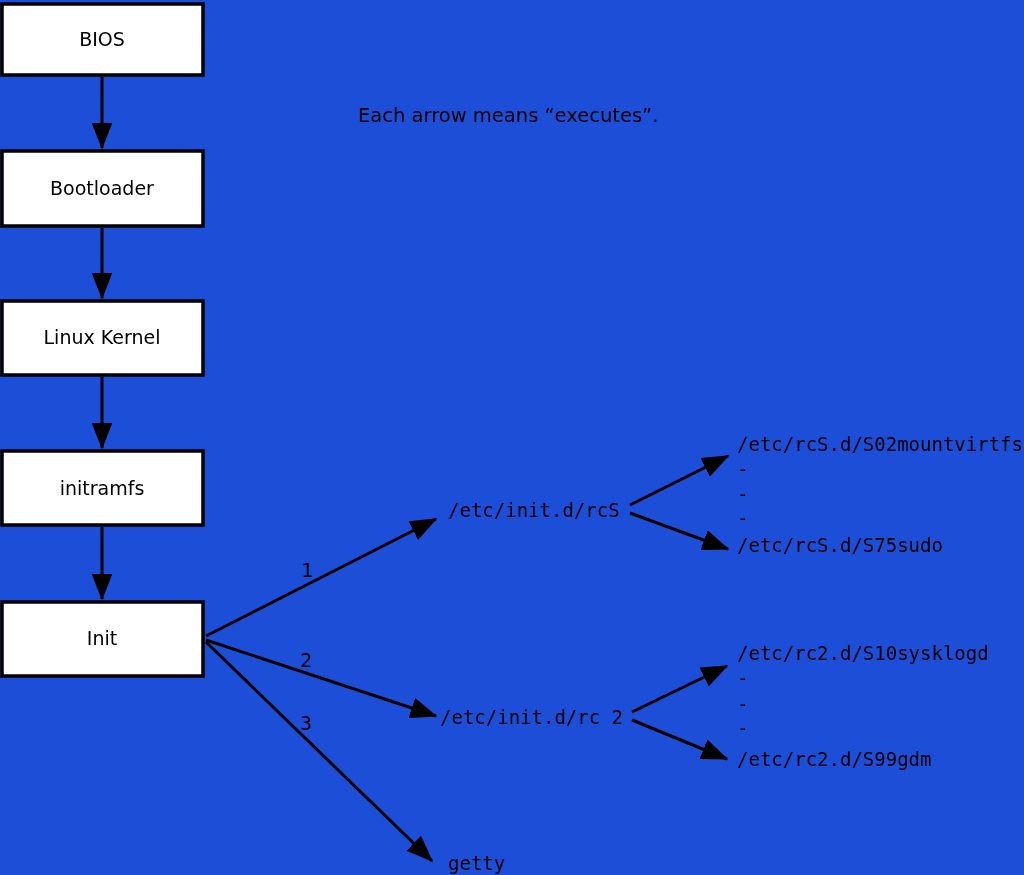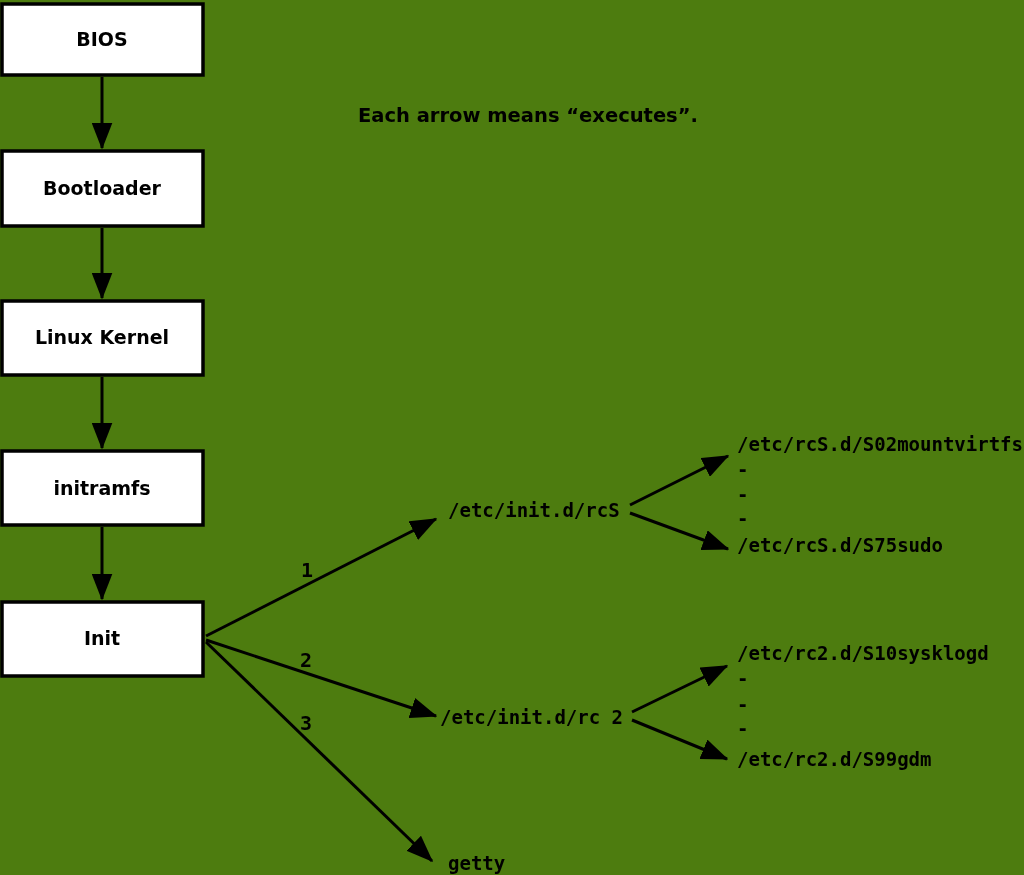--- a/index.html
+++ b/index.html
@@ -4,23 +4,22 @@
 <style>
   html, body {
     margin: 0;
     padding: 0;
     background: #ffffff;
   }
   .canvas {
     position: relative;
     width: 1024px;
     height: 875px;
-    background: #4d7c0f;
+    background: #1d4ed8;
     overflow: hidden;
-    font-weight: bold;
   }
   svg { display: block; }
   .box-rect {
     fill: #ffffff;
     stroke: #000000;
     stroke-width: 3.5;
   }
   .box-label {
     font-family: "DejaVu Sans", "Liberation Sans", sans-serif;
     font-size: 19px;

